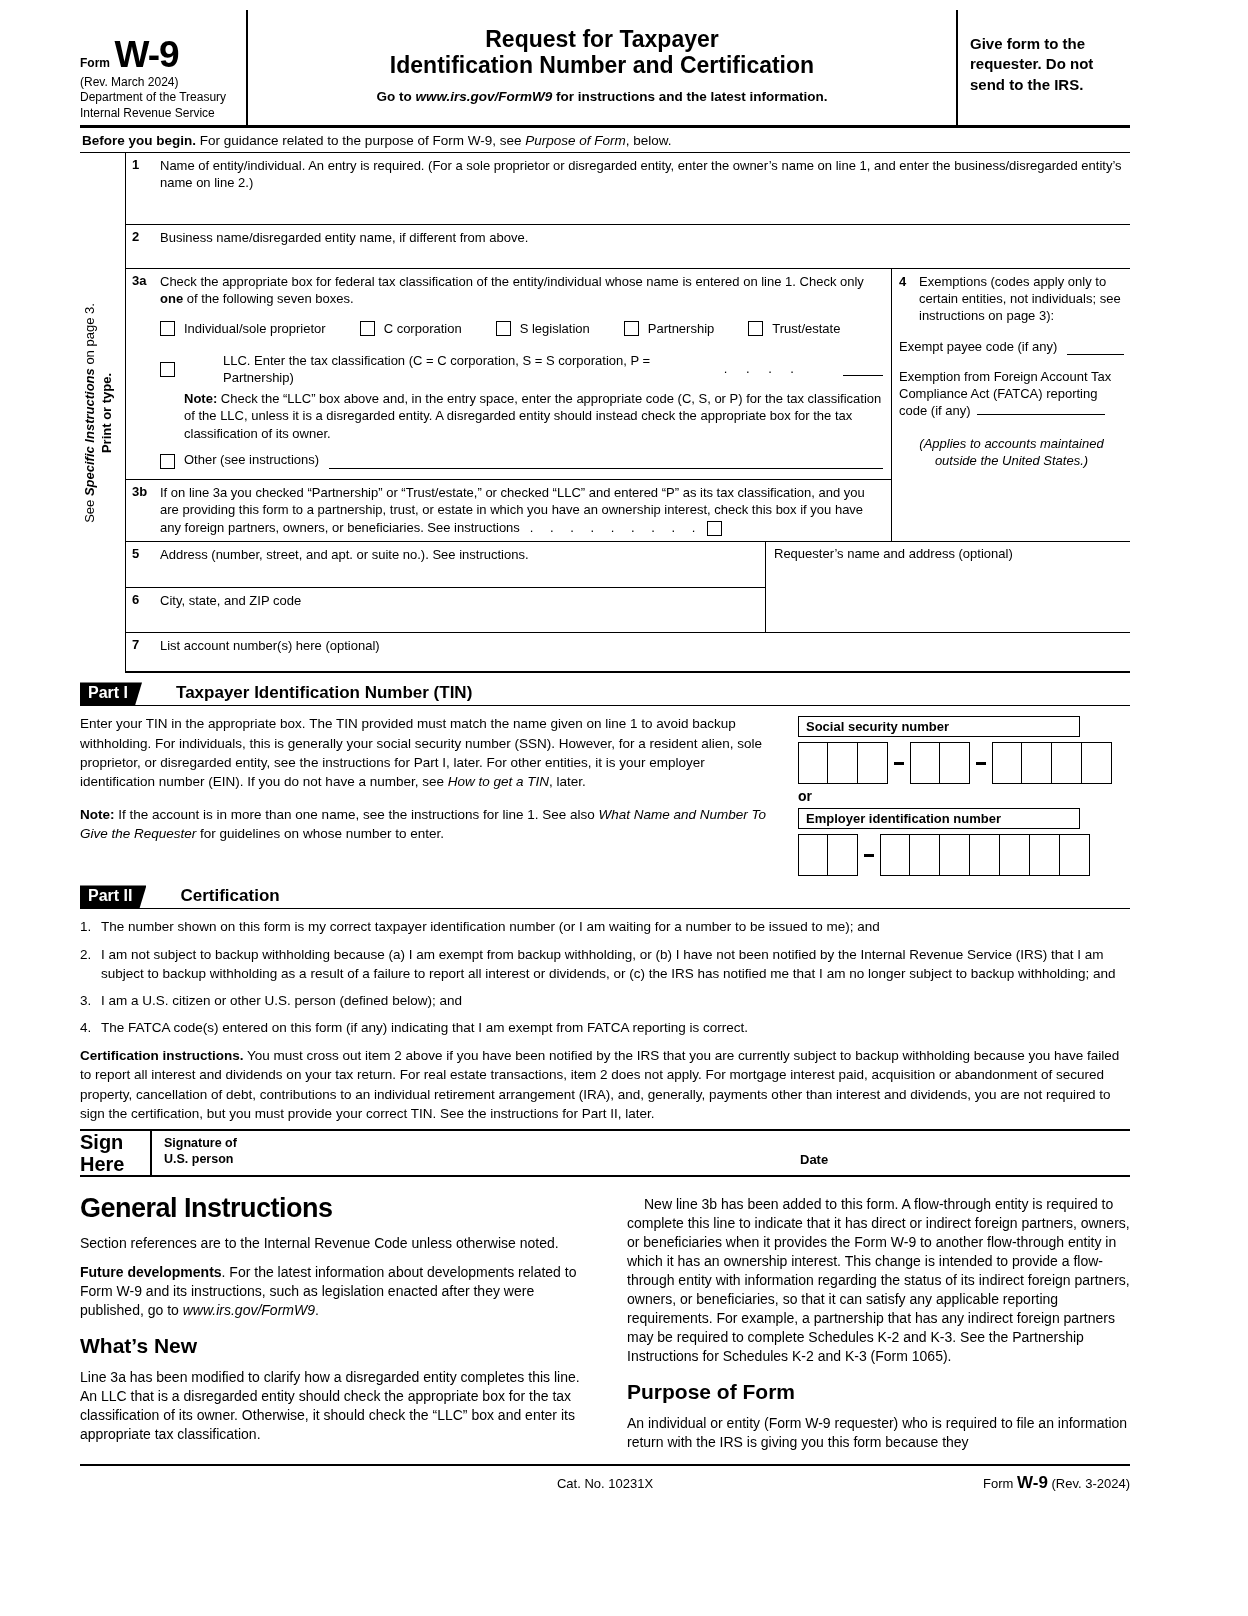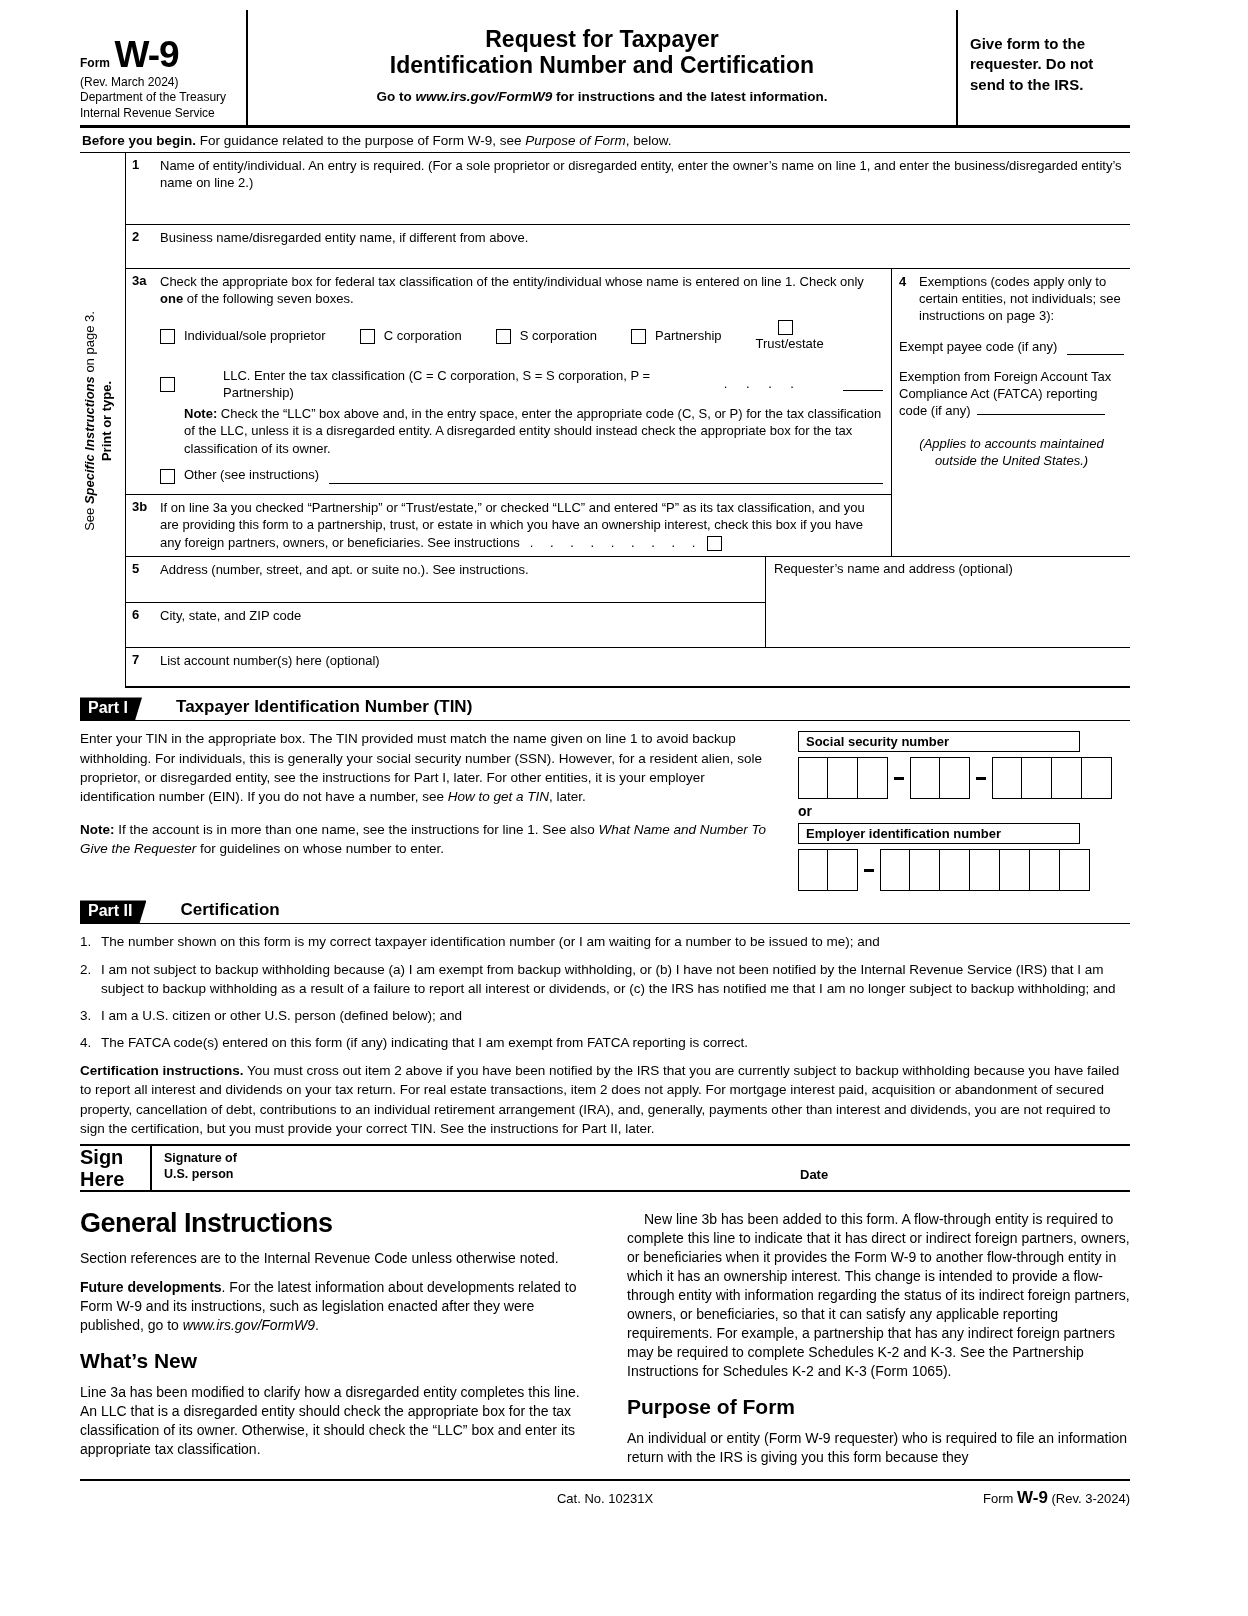--- a/index.html
+++ b/index.html
@@ -44,21 +44,21 @@
   .row1 { min-height: 72px; }
   .row2 { min-height: 44px; }
 
   .row3 { display: flex; border-bottom: 1.5px solid #000; }
   .row3-left { flex: 1; border-right: 1.5px solid #000; }
   .blk3a { border-bottom: 1.5px solid #000; padding: 4px 8px 10px 6px; display: flex; min-height: 176px; }
   .blk3b { padding: 4px 8px 5px 6px; display: flex; min-height: 56px; }
   .c3a { flex: 1; font-size: 13px; line-height: 1.35; }
   .opts { display: flex; align-items: center; margin-top: 12px; }
   .opt { display: flex; align-items: center; margin-right: 34px; }
-  .opt:last-child { margin-right: 16px; flex-direction: column; }
+  .opt:last-child { margin-right: 16px; }
   .cb { width: 15px; height: 15px; border: 1.5px solid #000; flex: none; display: inline-block; background:#fff; }
   .opt .cb { margin-right: 9px; }
   .llc-row { display: flex; align-items: center; margin-top: 14px; gap: 39px; }
   .llc-row .cb { margin-right: 9px; }
   .dots { word-spacing: 15px; margin-left: 14px; white-space: nowrap; }
   .fill { flex: 1; border-bottom: 1.5px solid #000; height: 14px; margin-left: 10px; min-width: 40px; }
   .note3a { margin-top: 3px; margin-left: 24px; }
   .other-row { display: flex; align-items: flex-end; margin-top: 9px; }
   .other-row .cb { margin-right: 9px; }
   .col4 { width: 238px; flex: none; padding: 5px 6px 4px 7px; font-size: 13px; line-height: 1.3; }
@@ -72,21 +72,21 @@
   .cb-inline { width: 15px; height: 15px; border: 1.5px solid #000; display: inline-block; vertical-align: middle; margin-left: 12px; }
 
   .row56 { display: flex; border-bottom: 1.5px solid #000; }
   .row56-left { flex: 1; }
   .row5 { border-bottom: 1.5px solid #000; min-height: 46px; display: flex; padding: 4px 8px 3px 6px; }
   .row6 { min-height: 44px; display: flex; padding: 4px 8px 3px 6px; }
   .req-col { width: 365px; flex: none; border-left: 1.5px solid #000; padding: 4px 8px; font-size: 13px; }
   .row7 { min-height: 40px; border-bottom: 2px solid #000; }
 
   
-  .part-bar { display: flex; border-bottom: 1.5px solid #000; margin-top: 9px; }
+  .part-bar { display: flex; align-items: flex-end; border-bottom: 1.5px solid #000; margin-top: 9px; }
   .part-badge {
     background: #000; color: #fff; font-weight: bold; font-size: 16px;
     padding: 2px 14px 3px 8px; clip-path: polygon(0 0, 100% 0, calc(100% - 7px) 100%, 0 100%);
   }
   .part-title { font-size: 17px; font-weight: bold; margin-left: 34px; padding-bottom: 2px; }
 
   
   .tin-wrap { display: flex; padding-top: 8px; }
   .tin-left { flex: 1; padding-right: 16px; font-size: 13.5px; line-height: 1.42; }
   .tin-left .note { margin-top: 14px; }
@@ -186,21 +186,21 @@
                 <div class="opt">
                     <span class="cb"></span>
                     <span>Individual/sole proprietor</span>
                   </div>
                 <div class="opt">
                     <span class="cb"></span>
                     <span>C corporation</span>
                   </div>
                 <div class="opt">
                     <span class="cb"></span>
-                    <span>S corporation</span>
+                    <span>S legislation</span>
                   </div>
                 <div class="opt">
                     <span class="cb"></span>
                     <span>Partnership</span>
                   </div>
                 <div class="opt">
                     <span class="cb"></span>
                     <span>Trust/estate</span>
                   </div>
               </div>

